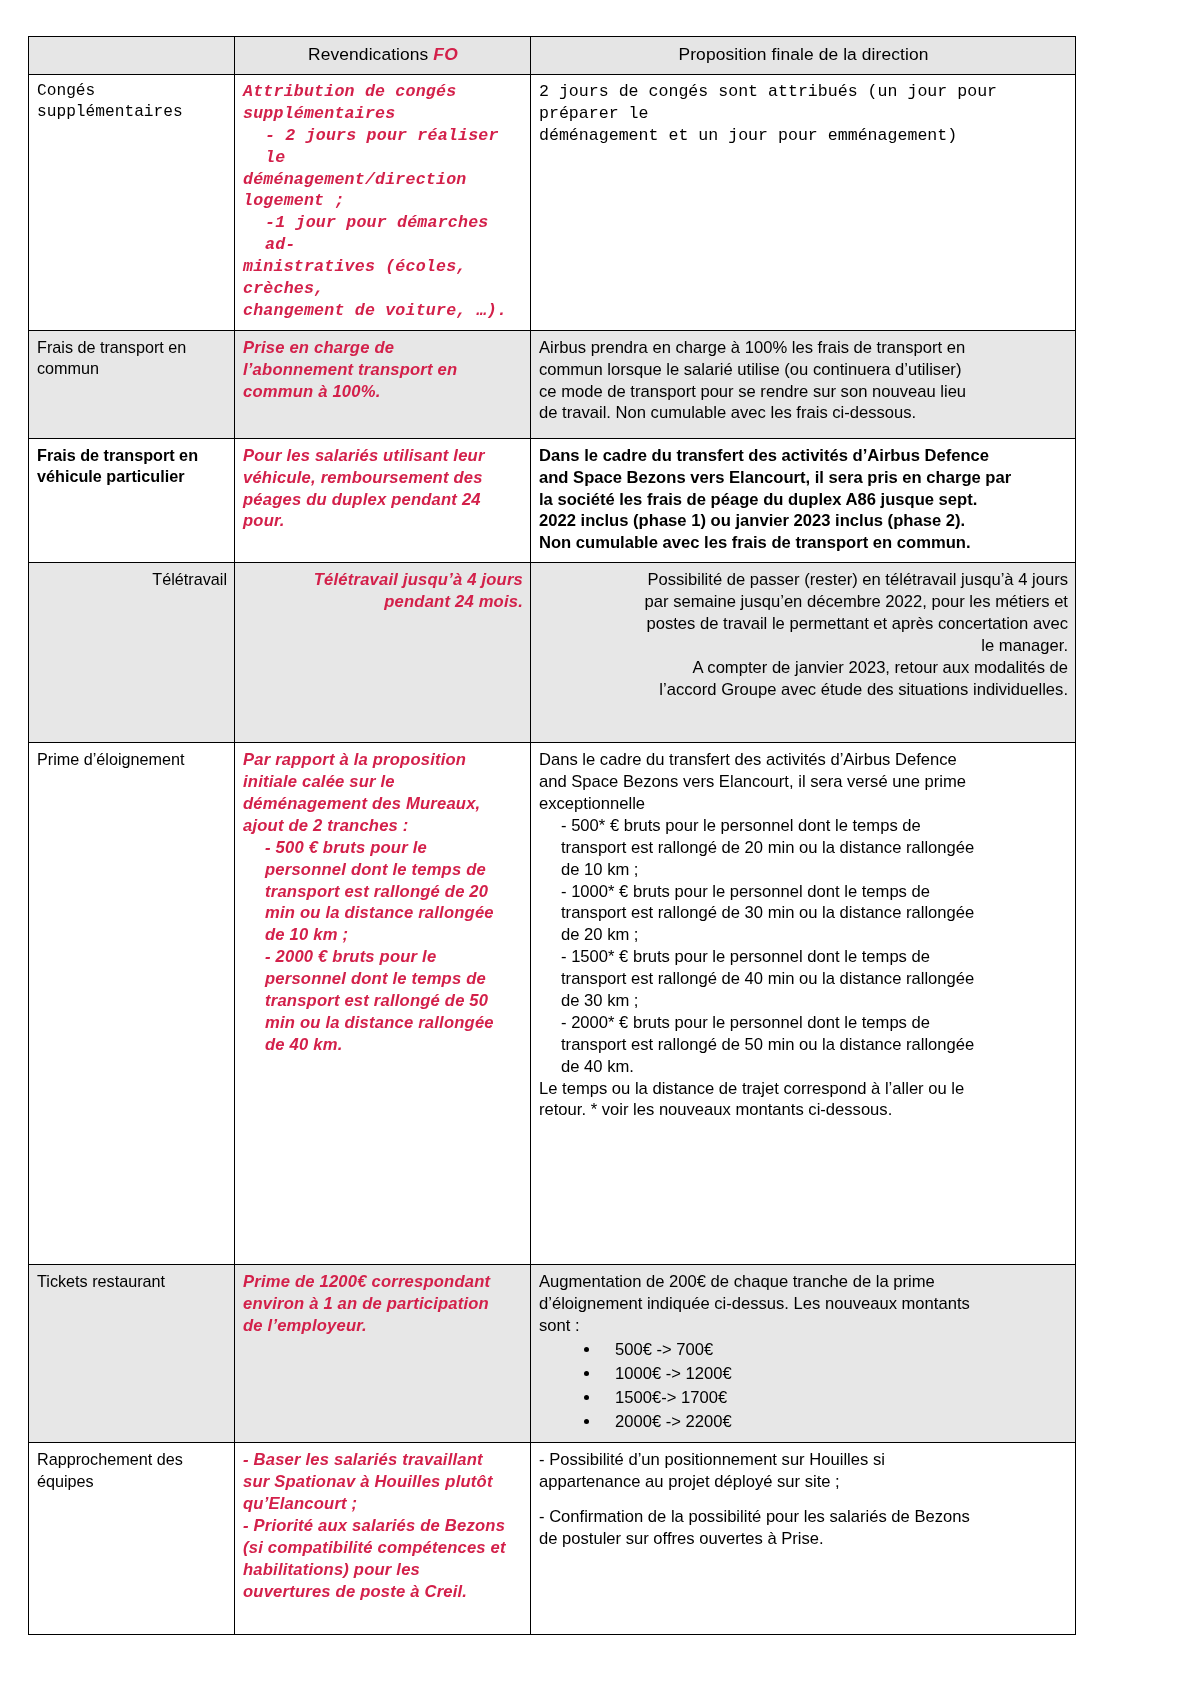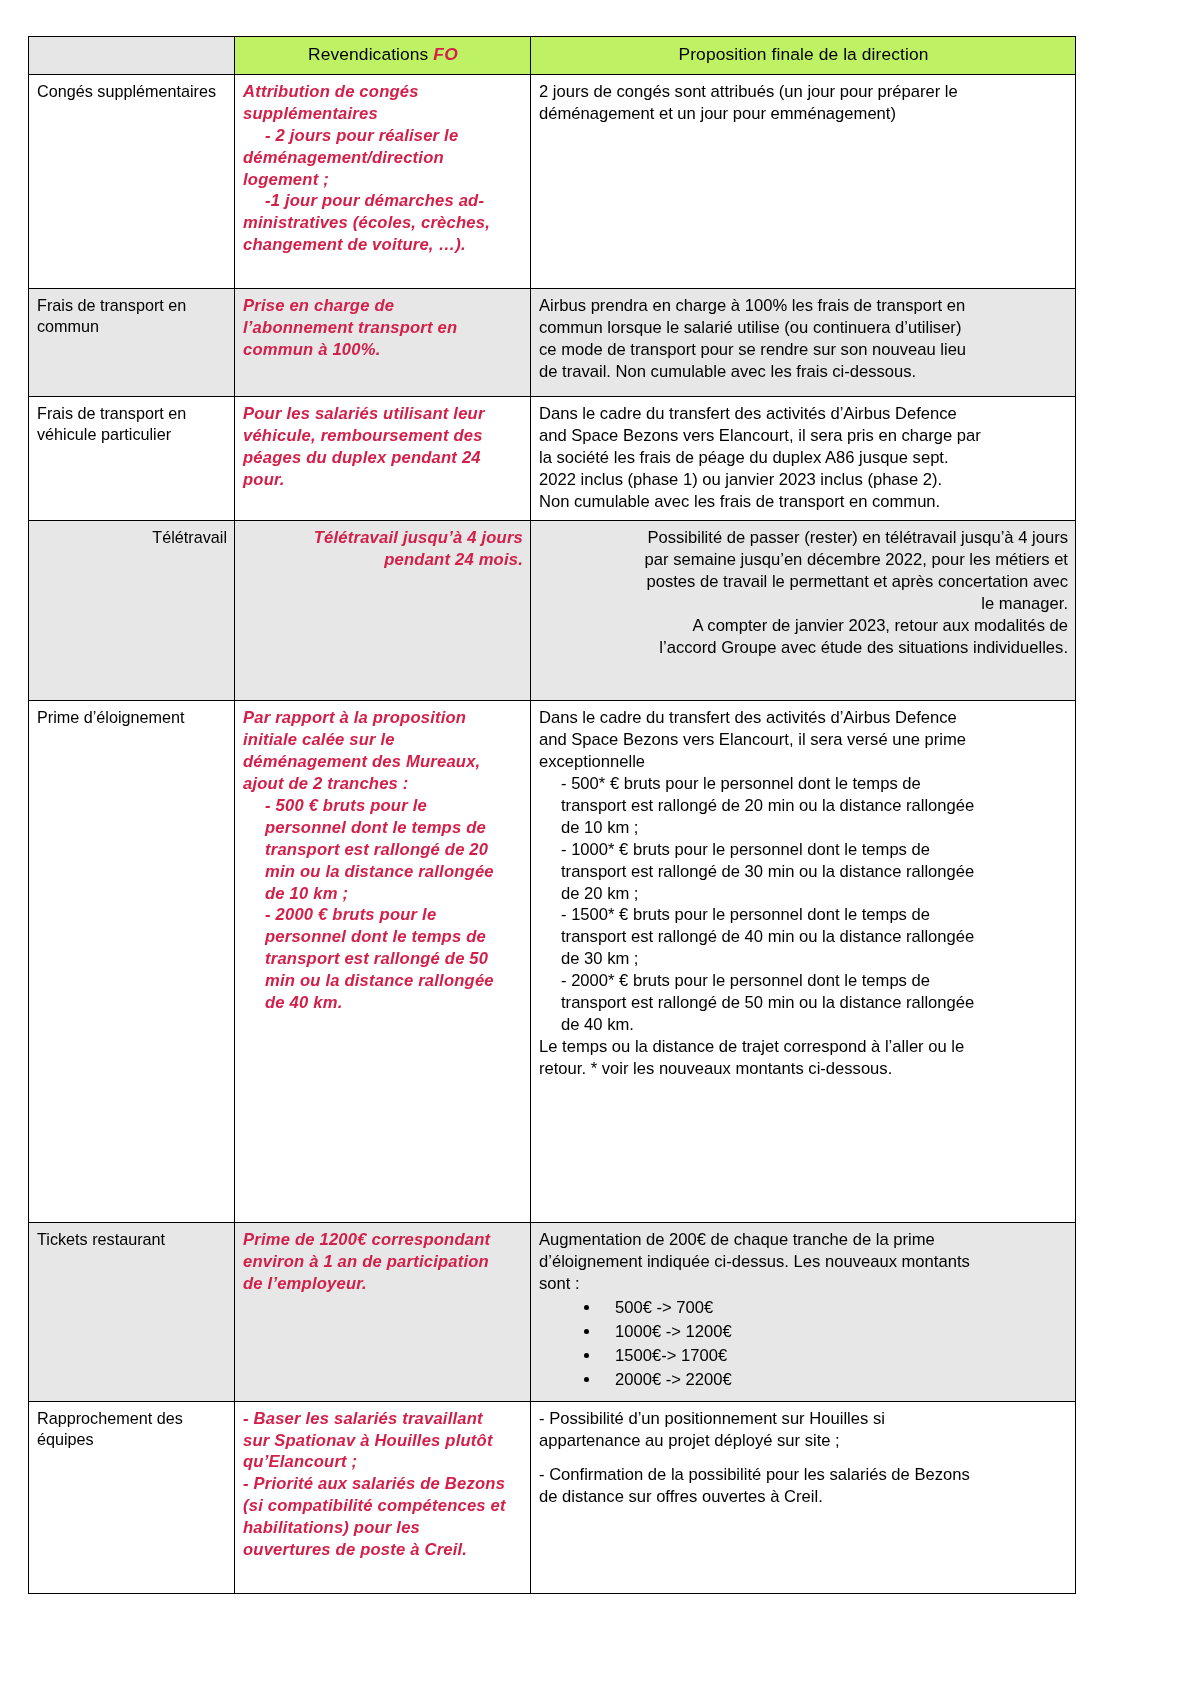--- a/index.html
+++ b/index.html
@@ -38,21 +38,21 @@
   table.cmp th,
   table.cmp td {
     border: 1.4px solid #000000;
     vertical-align: top;
     padding: 6px 7px 8px 8px;
     box-sizing: border-box;
   }
 
   
   thead th {
-    background: #bef264;
+    background: #e5e5e5;
     text-align: center;
     font-weight: normal;
     font-size: 17.4px;
     padding: 7px 6px 9px 6px;
     letter-spacing: .1px;
   }
   thead th.blank { background: #e6e6e6; }
 
   .fo {
     color: #d3204a;
@@ -81,23 +81,23 @@
     padding-left: 62px;
     list-style: disc;
   }
   ul.bul li {
     margin: 0 0 2px 0;
     padding-left: 14px;
     font-size: 16.6px;
   }
 
   
-  tr.r-conges   > td { height: 214px; }
+  tr.r-conges   > td { height: 214px; font-family: Liberation Mono, monospace; }
   tr.r-transpc  > td { height: 108px; }
-  tr.r-transpv  > td { height: 124px; }
+  tr.r-transpv  > td { height: 124px; font-weight: bold; }
   tr.r-teletr   > td { height: 180px; text-align: right; }
   tr.r-prime    > td { height: 522px; }
   tr.r-tickets  > td { height: 176px; }
   tr.r-rappro   > td { height: 192px; }
 </style>
 </head>
 <body>
 
 <div class="page">
 
@@ -252,20 +252,20 @@
           <span class="ln"> - Priorité aux salariés de Bezons</span>
           <span class="ln">(si compatibilité compétences et</span>
           <span class="ln">habilitations) pour les</span>
           <span class="ln">ouvertures de poste à Creil.</span>
         </td>
         <td class="dir">
           <span class="ln">- Possibilité d’un positionnement sur Houilles si</span>
           <span class="ln">appartenance au projet déployé sur site ;</span>
           <span class="gap"></span>
           <span class="ln">- Confirmation de la possibilité pour les salariés de Bezons</span>
-          <span class="ln">de distance sur offres ouvertes à Creil.</span>
+          <span class="ln">de postuler sur offres ouvertes à Prise.</span>
         </td>
       </tr>
 
     </tbody>
   </table>
 
 </div>
 
 </body></html>

